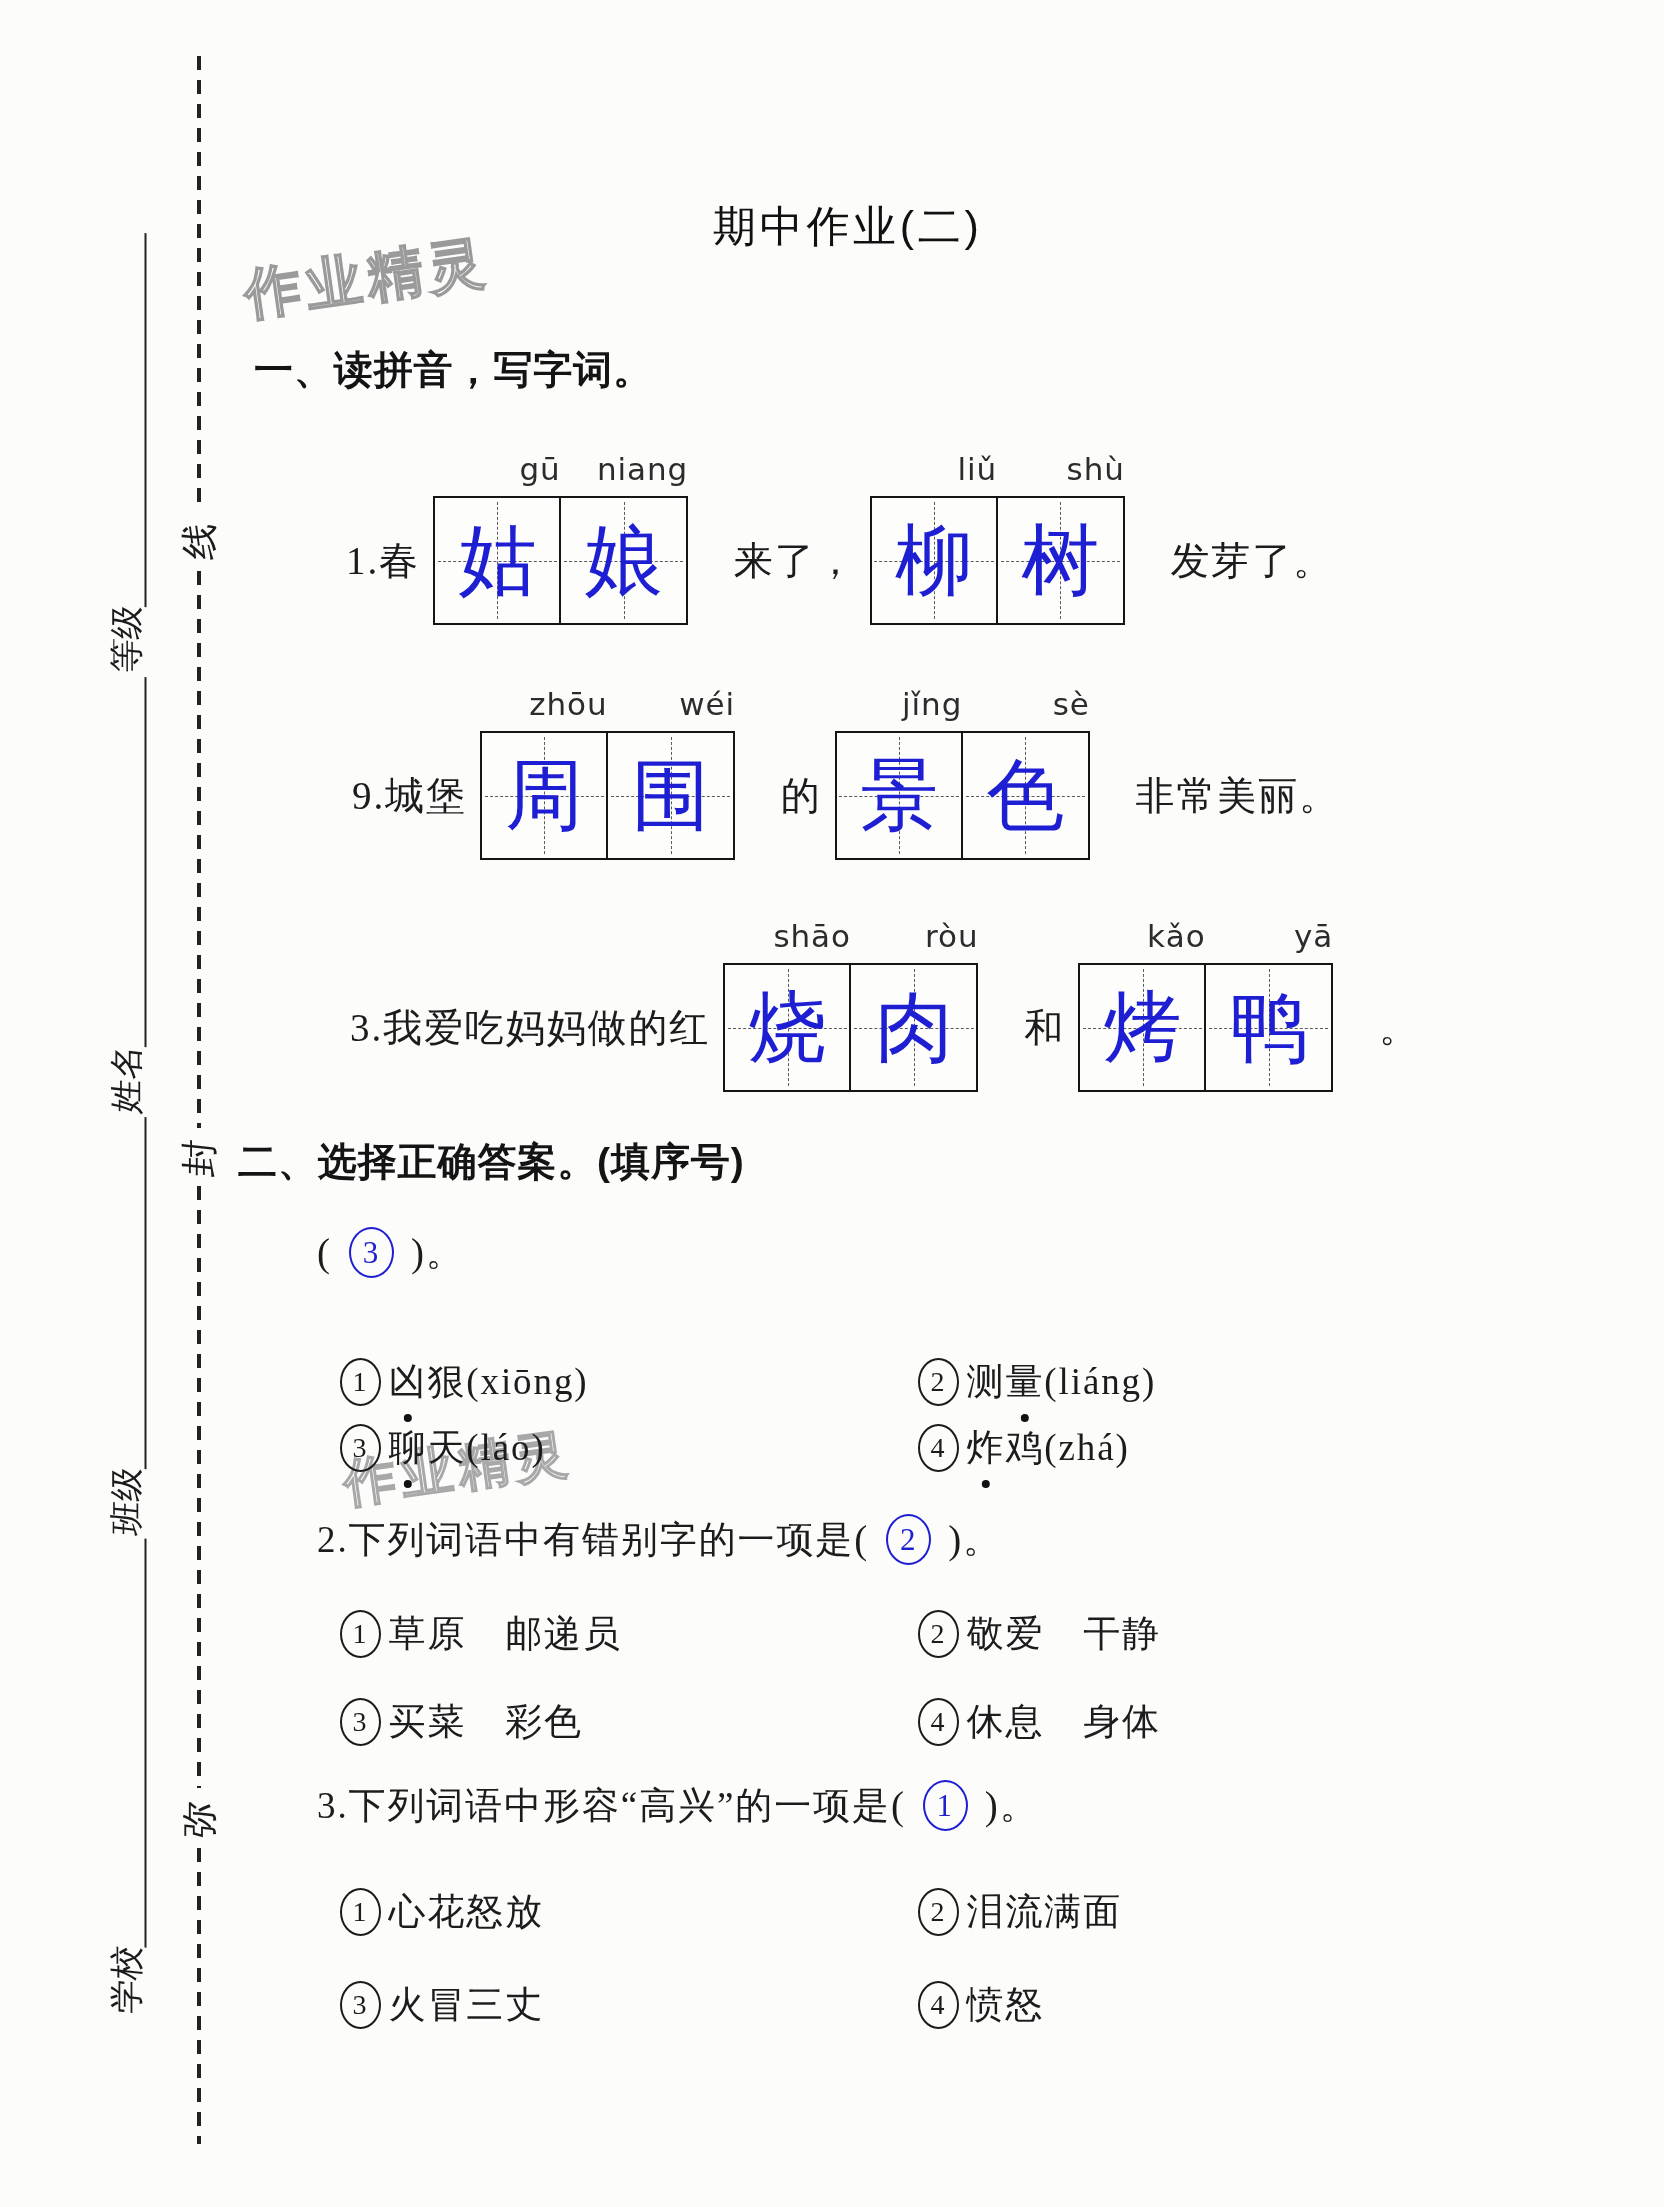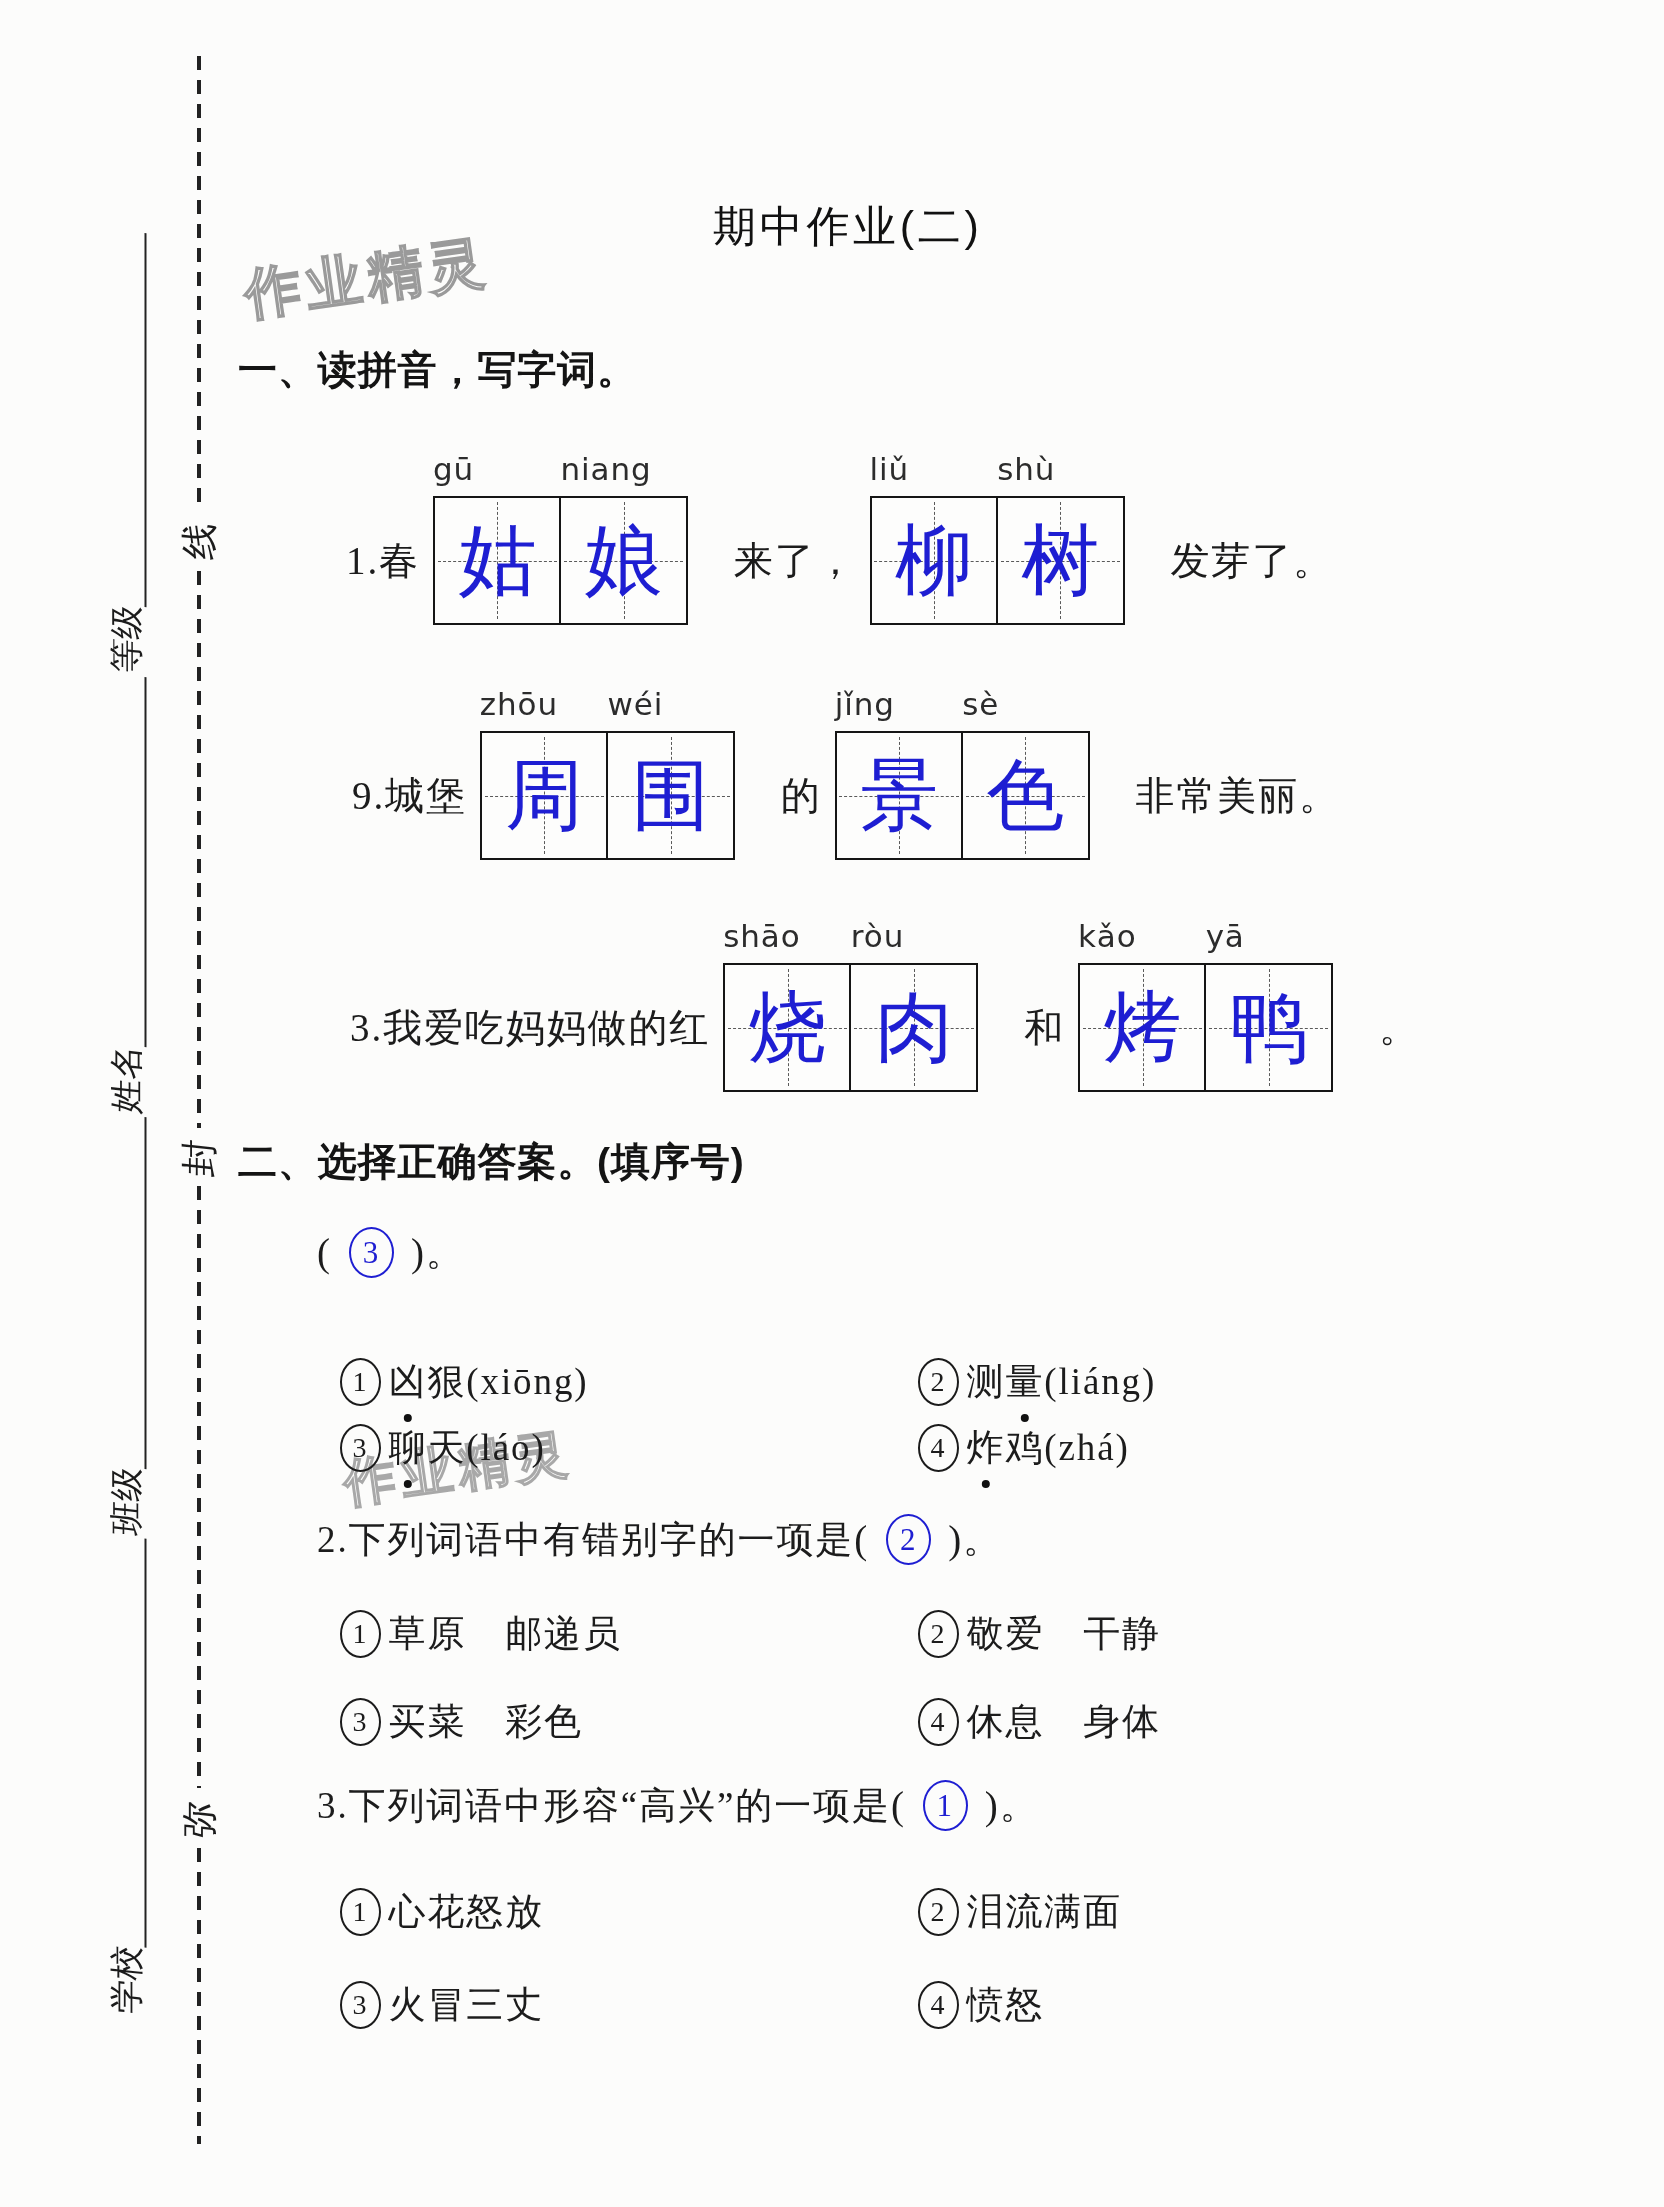--- a/index.html
+++ b/index.html
@@ -28,21 +28,21 @@
              font-weight:normal;font-size:43px;letter-spacing:3.7px;color:#111;}
   .sec-head{position:absolute;left:238px;font-family:"Liberation Sans",sans-serif;
             font-weight:bold;font-size:39px;letter-spacing:0.9px;color:#141414;white-space:nowrap;}
 
   
   .fill-row{position:absolute;display:flex;align-items:center;height:131px;white-space:nowrap;}
   .seg-text{font-size:39px;margin-right:9.3px;letter-spacing:1.9px;margin-left:42px;}
   .boxpair{position:relative;display:flex;margin:0 3.7px;}
   .pinyin-row{position:absolute;left:0;right:0;top:-45px;display:flex;
               font-family:"DejaVu Sans",sans-serif;font-size:31px;color:#2c2c2c;}
-  .pinyin-row span{flex:1;text-align:left;letter-spacing:0.9px;}
+  .pinyin-row span{flex:1;text-align:right;letter-spacing:0.9px;}
   .cbox{position:relative;width:125px;height:125px;border:2.8px solid #151515;background:#fdfdfc;}
   .cbox + .cbox{margin-left:-2.8px;}
   .cbox::before{content:"";position:absolute;left:50%;top:3.7px;bottom:3.7px;border-left:1.9px dashed #5a5a5a;}
   .cbox::after{content:"";position:absolute;top:50%;left:2.8px;right:2.8px;border-top:1.9px dashed #5a5a5a;}
   .ans-char{position:relative;z-index:2;display:block;width:100%;height:125px;line-height:125px;
             text-align:center;font-size:78px;color:#1e1ed2;}
 
   
   .stem{position:absolute;left:317px;display:flex;align-items:center;font-size:37px;
         letter-spacing:1.9px;white-space:nowrap;}
@@ -89,21 +89,21 @@
         <span class="field-label">学校</span>
         <span class="field-blank"></span>
       </div>
     </div>
 
   <div class="watermark wm1">作业精灵</div>
   <div class="watermark wm2">作业精灵</div>
 
   <div class="doc-title">期中作业(二)</div>
 
-  <div class="sec-head" style="top:343px;">一、读拼音，写字词。</div>
+  <div class="sec-head" style="top:343px;margin-left:16px;">一、读拼音，写字词。</div>
   <div id="s1-rows">
       <div class="fill-row" style="top: 495px; left: 304px;">
         <span class="seg-text">1.春</span>
         <div class="boxpair">
           <div class="pinyin-row">
             <span>gū</span>
             <span>niang</span>
           </div>
           <div class="cbox">
             <span class="ans-char">姑</span>

